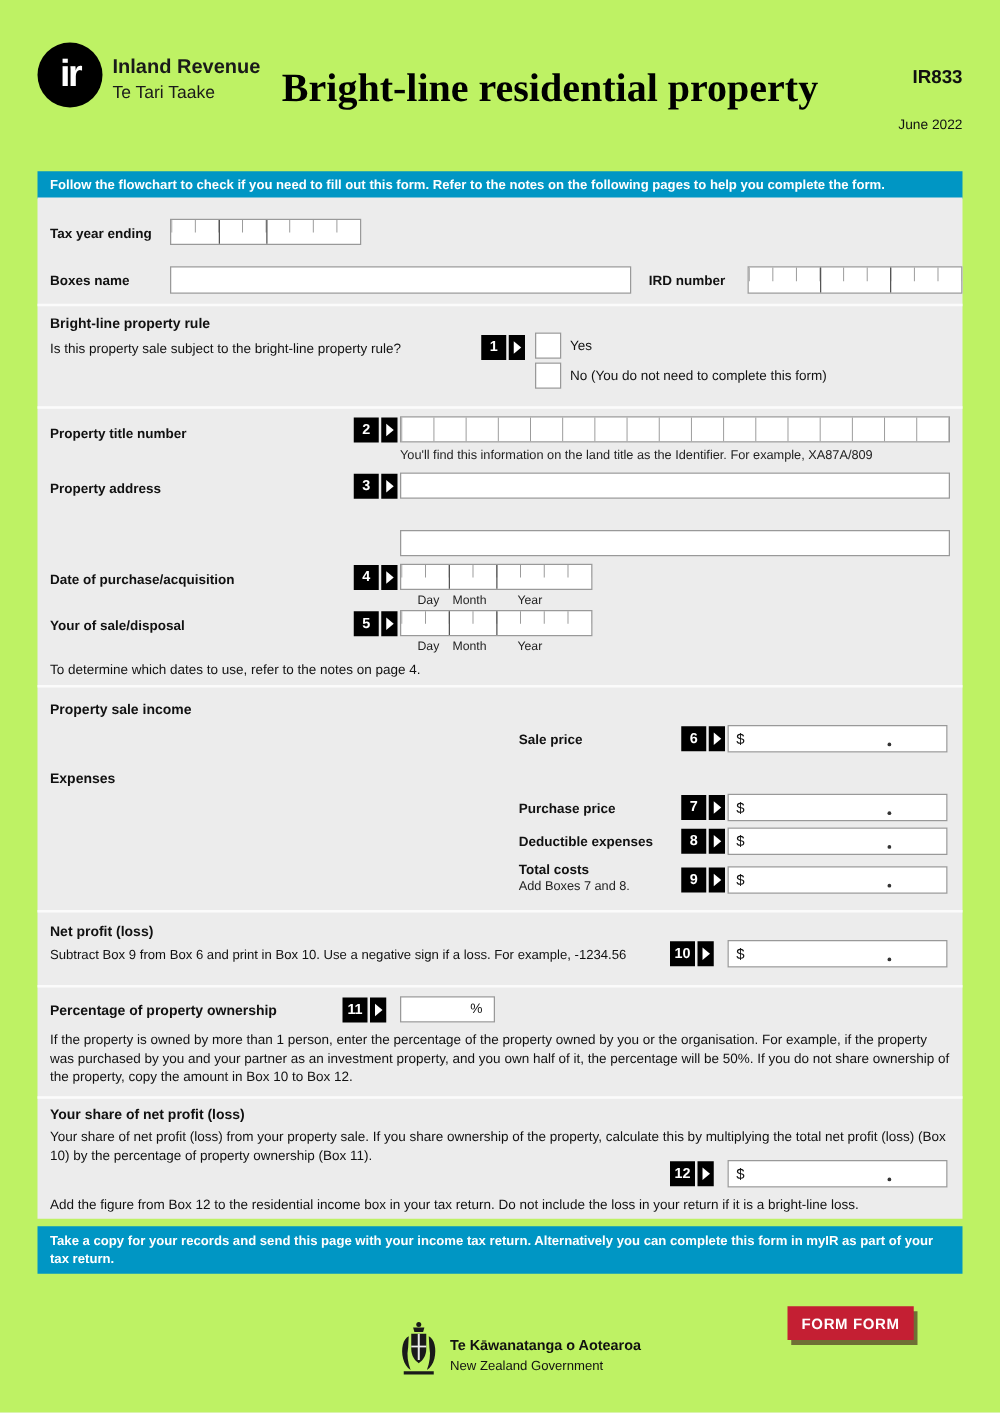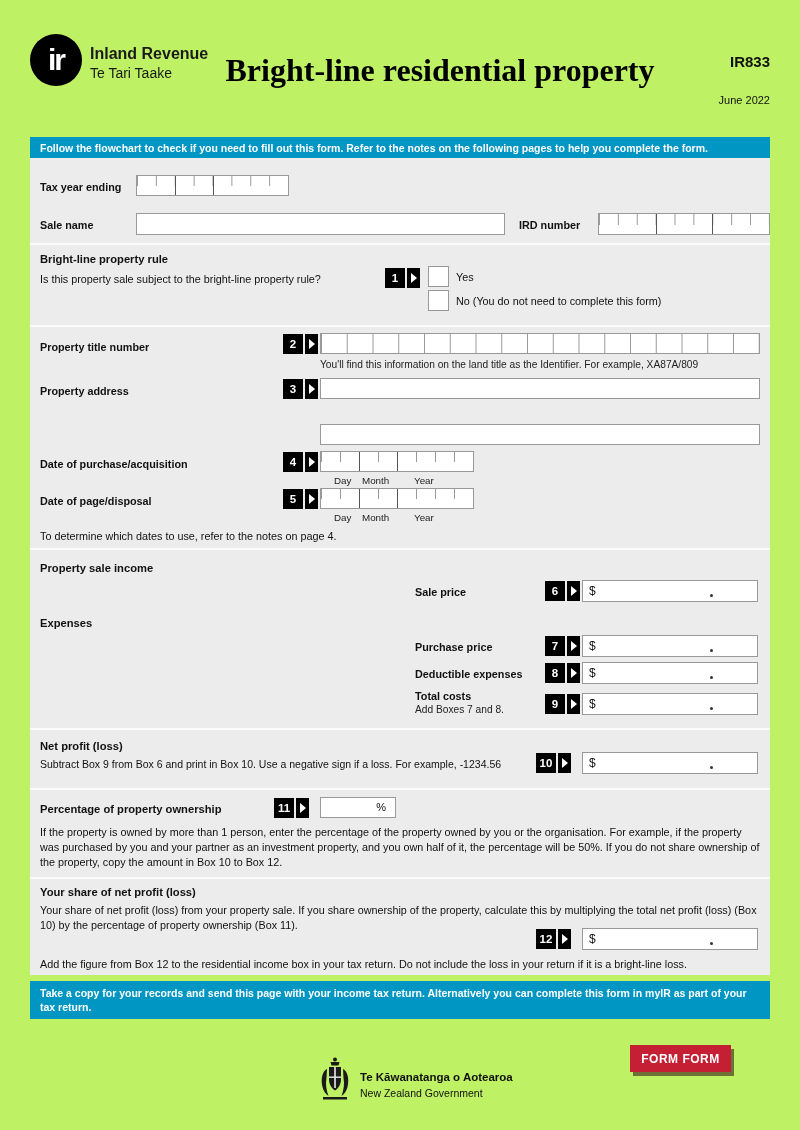--- a/index.html
+++ b/index.html
@@ -88,21 +88,21 @@
   <div class="banner" style="top:137px;">Follow the flowchart to check if you need to fill out this form. Refer to the notes on the following pages to help you complete the form.</div>
 
   <div class="panel"></div>
 
   <div class="lbl" style="left:40px; top:181px;">Tax year ending</div>
   <div class="cellbox ticks" style="left:136px; top:175px; width:153px; height:21px; --cw:calc(100%/8); cursor:text;">
     <i class="gdiv" style="left:calc(100%/8*2);"></i>
     <i class="gdiv" style="left:calc(100%/8*4);"></i>
   </div>
 
-  <div class="lbl" style="left:40px; top:219px;">Sale name</div>
+  <div class="lbl" style="left:40px; top:219px;">Boxes name</div>
   <div class="input" style="left:136px; top:213px; width:369px; height:22px; cursor:text;"></div>
   <div class="lbl" style="left:519px; top:219px;">IRD number</div>
   <div class="cellbox ticks" style="left:598px; top:213px; width:172px; height:22px; --cw:calc(100%/9); cursor:text;">
     <i class="gdiv" style="left:calc(100%/9*3);"></i>
     <i class="gdiv" style="left:calc(100%/9*6);"></i>
   </div>
 
   <div class="sep" style="top:243px;"></div>
 
   <div class="h" style="left:40px; top:253px;">Bright-line property rule</div>
@@ -140,21 +140,21 @@
     <span class="arr"></span>
   </div>
   <div class="cellbox ticks" style="left:320px; top:451px; width:154px; height:21px; --cw:calc(100%/8); cursor:text;">
     <i class="gdiv" style="left:calc(100%/8*2);"></i>
     <i class="gdiv" style="left:calc(100%/8*4);"></i>
   </div>
   <div class="tiny" style="left:334px; top:475px;">Day</div>
   <div class="tiny" style="left:362px; top:475px;">Month</div>
   <div class="tiny" style="left:414px; top:475px;">Year</div>
 
-  <div class="lbl" style="left:40px; top:495px;">Date of page/disposal</div>
+  <div class="lbl" style="left:40px; top:495px;">Your of sale/disposal</div>
   <div class="numbox" style="left:283px; top:489px;">
     <span class="num">5</span>
     <span class="arr"></span>
   </div>
   <div class="cellbox ticks" style="left:320px; top:488px; width:154px; height:21px; --cw:calc(100%/8); cursor:text;">
     <i class="gdiv" style="left:calc(100%/8*2);"></i>
     <i class="gdiv" style="left:calc(100%/8*4);"></i>
   </div>
   <div class="tiny" style="left:334px; top:512px;">Day</div>
   <div class="tiny" style="left:362px; top:512px;">Month</div>

